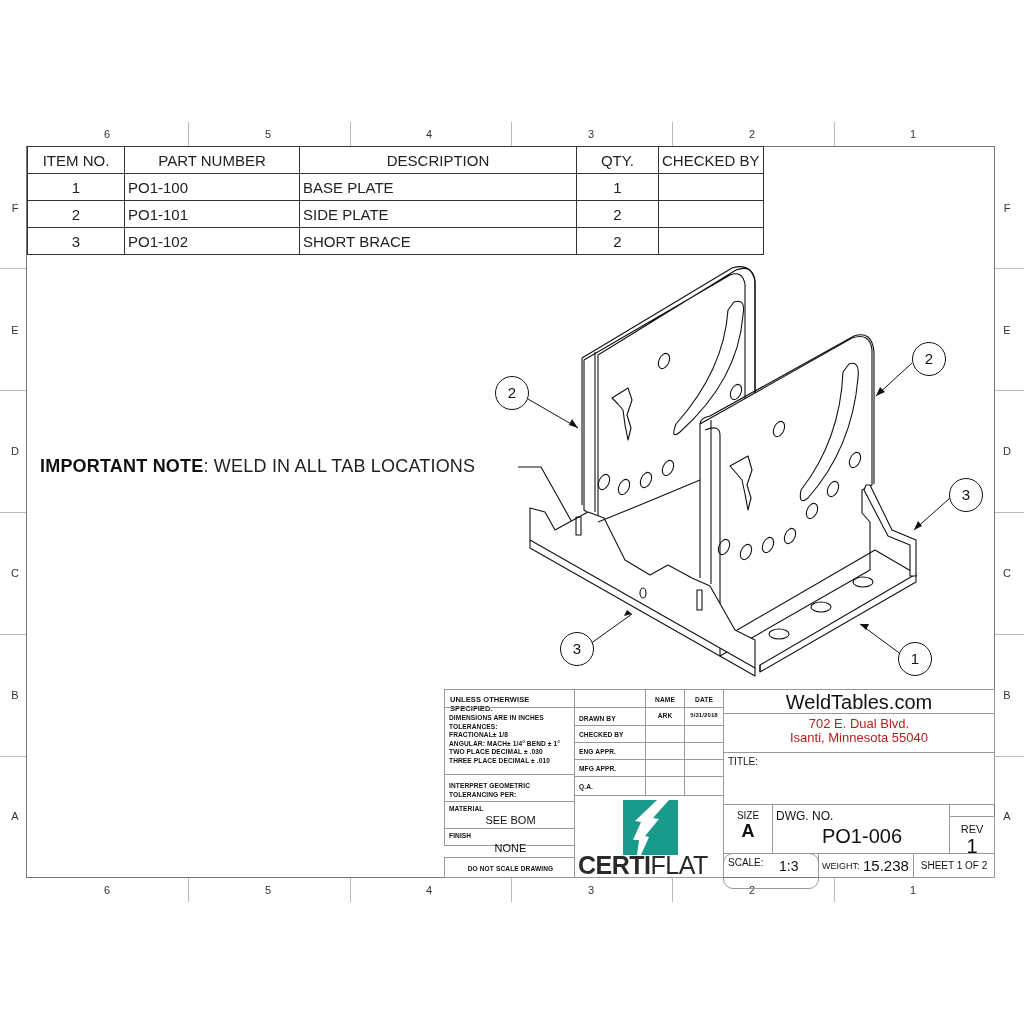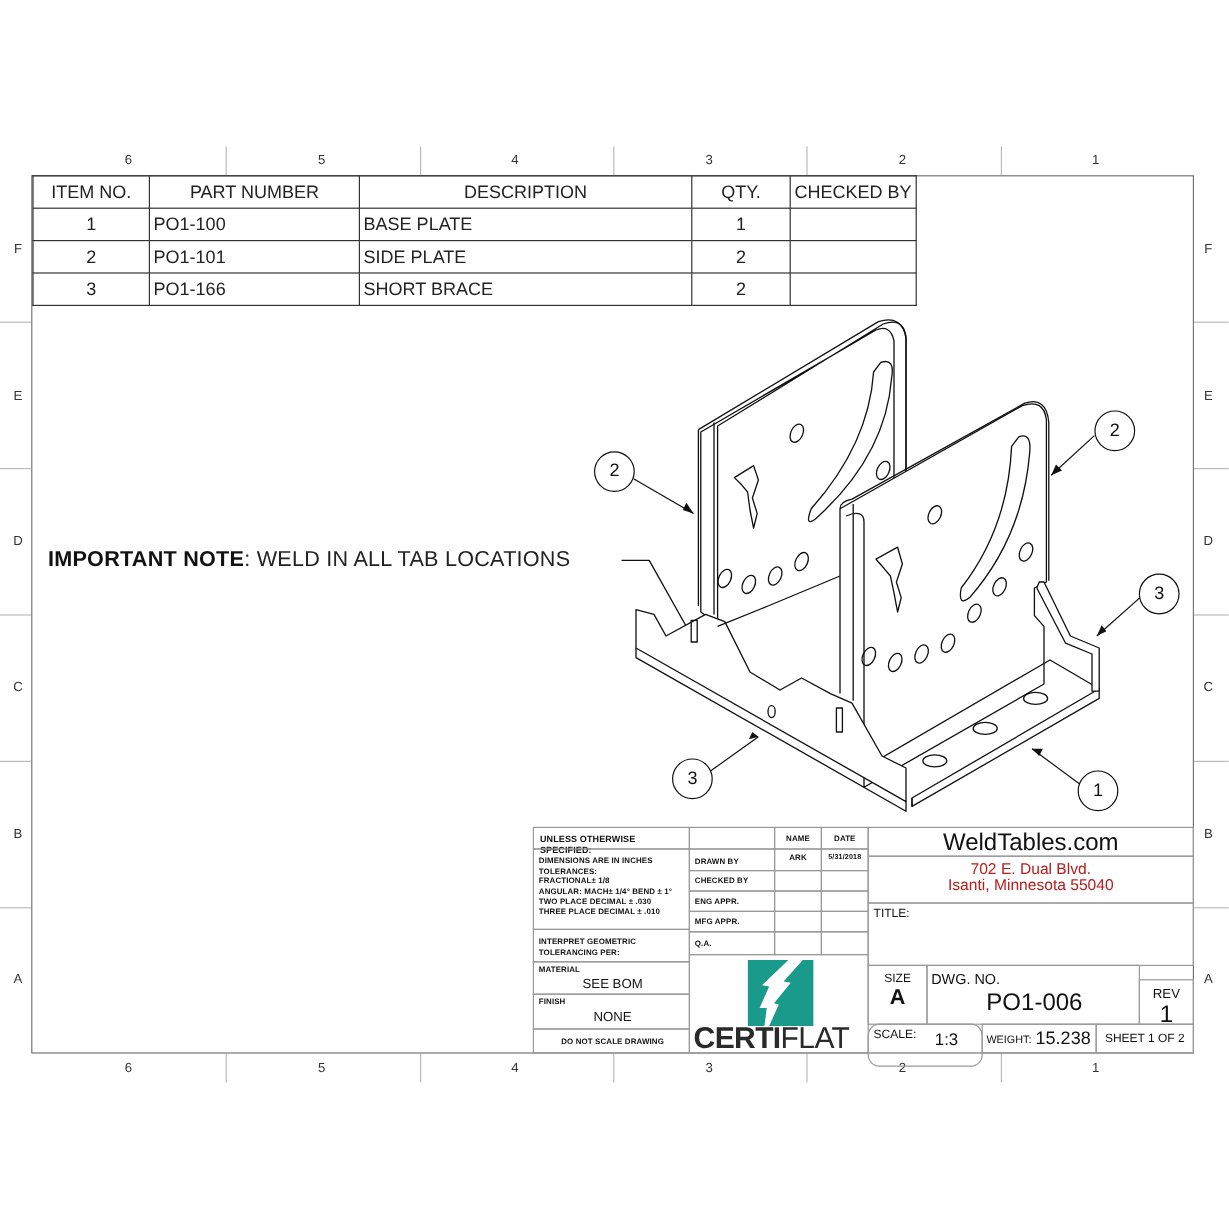--- a/index.html
+++ b/index.html
@@ -107,21 +107,21 @@
   </tr>
   <tr>
     <td class="c-item">2</td>
     <td class="c-part">PO1-101</td>
     <td class="c-desc">SIDE PLATE</td>
     <td class="c-qty">2</td>
     <td class="c-chk"></td>
   </tr>
   <tr>
     <td class="c-item">3</td>
-    <td class="c-part">PO1-166</td>
+    <td class="c-part">PO1-102</td>
     <td class="c-desc">SHORT BRACE</td>
     <td class="c-qty">2</td>
     <td class="c-chk"></td>
   </tr>
 </tbody>
   </table>
 
 <div class="note">
   <b>IMPORTANT NOTE</b><span class="rest">: WELD IN ALL TAB LOCATIONS</span>
 </div>
@@ -220,21 +220,21 @@
   <div class="cell" style="left:444px;top:774px;width:131px;height:28px;">
     <div class="tiny" style="position:absolute;left:4px;top:6px;font-size:6.6px;">
       <div>INTERPRET GEOMETRIC</div>
       <div>TOLERANCING PER:</div>
     </div>
   </div>
   <div class="cell" style="left:444px;top:801px;width:131px;height:28px;">
     <div class="tiny" style="position:absolute;left:4px;top:2px;font-size:6.6px;">MATERIAL</div>
     <div class="mid" style="position:absolute;left:0;width:131px;text-align:center;top:12px;">SEE BOM</div>
   </div>
-  <div class="cell" style="left:444px;top:828px;width:131px;height:30px;padding-left:40px;">
+  <div class="cell" style="left:444px;top:828px;width:131px;height:18px;padding-left:40px;">
     <div class="tiny" style="position:absolute;left:4px;top:2px;font-size:6.6px;">FINISH</div>
     <div class="mid" style="position:absolute;left:0;width:131px;text-align:center;top:13px;">NONE</div>
   </div>
   <div class="cell" style="left:444px;top:857px;width:131px;height:21px;">
     <div class="tiny" style="position:absolute;left:0;width:131px;text-align:center;top:6px;font-size:6.6px;">DO NOT SCALE DRAWING</div>
   </div>
 
   <div class="cell" style="left:574px;top:689px;width:72px;height:19px;"></div>
   <div class="cell" style="left:645px;top:689px;width:40px;height:19px;">
     <div class="tiny" style="text-align:center;margin-top:5px;font-size:6.6px;">NAME</div>

